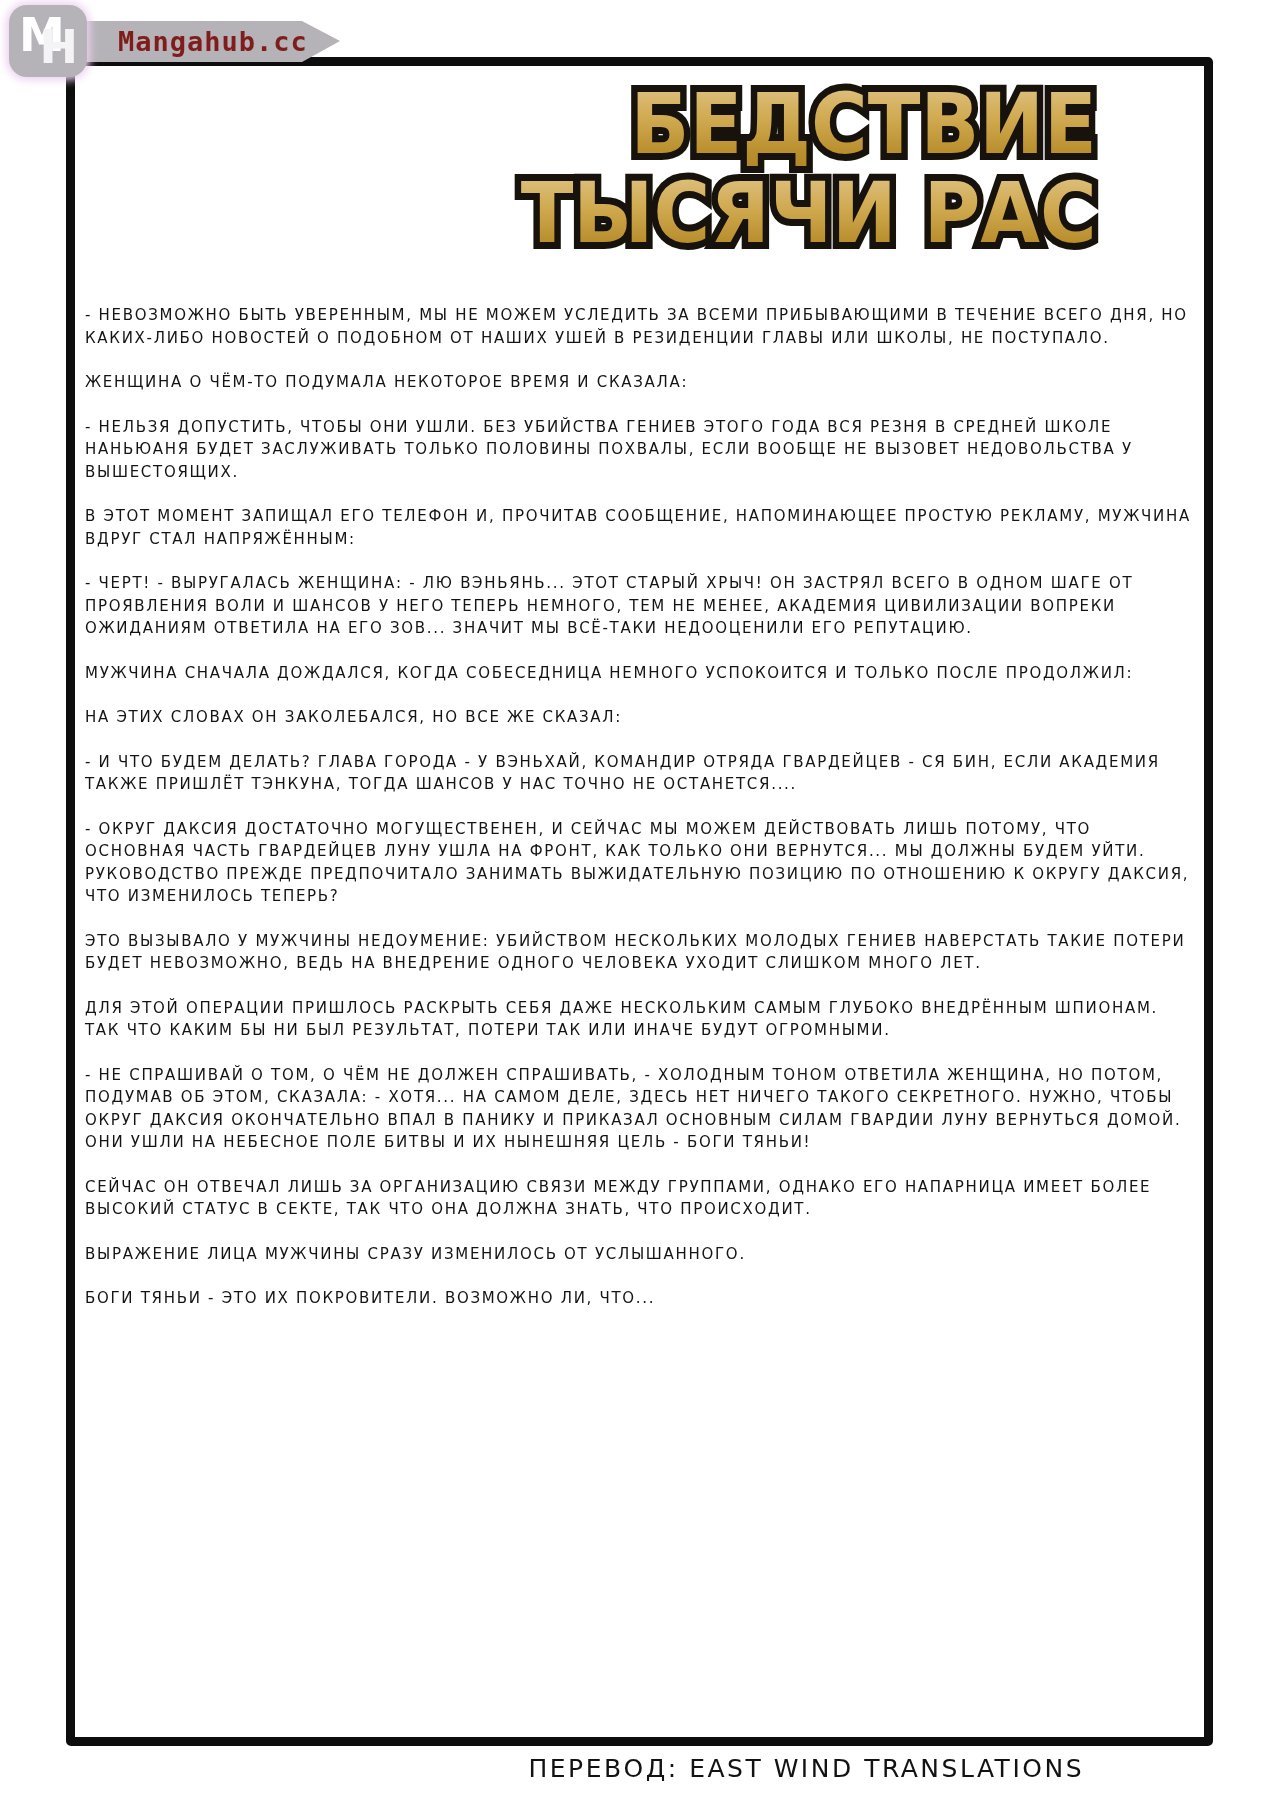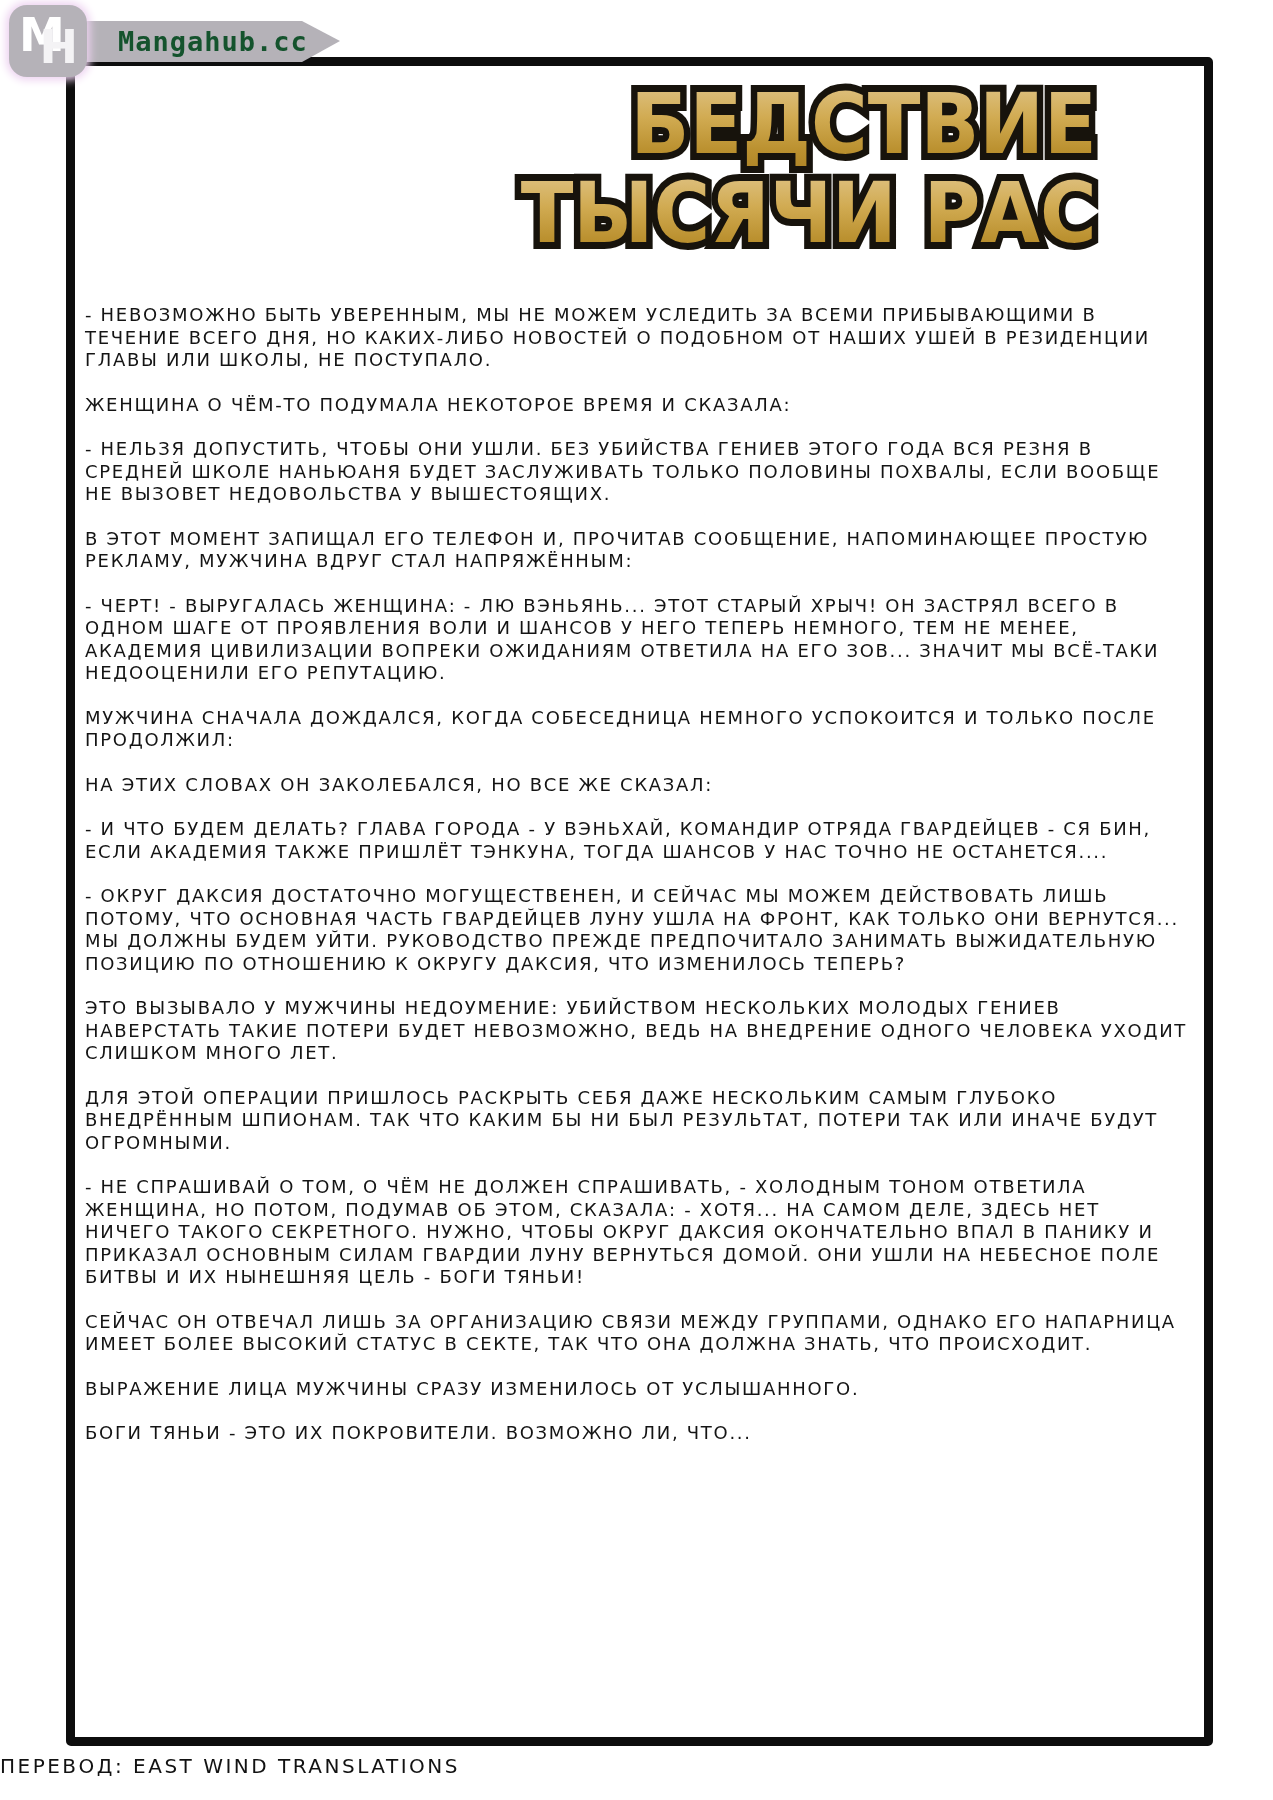--- a/index.html
+++ b/index.html
@@ -28,21 +28,21 @@
     width: 300px; height: 41px;
     background: #b5b2b8;
     clip-path: polygon(0 0, 262px 0, 300px 20px, 262px 41px, 0 41px);
     filter: drop-shadow(0 0 5px #efc9ec);
     display: flex; align-items: center;
   }
   .badge-banner .site-name {
     padding-left: 78px;
     font-family: "DejaVu Sans Mono", monospace;
     font-size: 27px; font-weight: bold;
-    color: #14532d; letter-spacing: 1px;
+    color: #7f1d1d; letter-spacing: 1px;
     white-space: nowrap;
   }
   .badge-square {
     position: absolute; left: 9px; top: 5px;
     width: 78px; height: 72px;
     background: #b5b2b8;
     border-radius: 18px;
     box-shadow: 0 0 9px 3px #edd2f0;
   }
   .badge-square .lm, .badge-square .lh {
@@ -92,36 +92,36 @@
 
   
   .text-col {
     position: absolute;
     left: 85px; top: 304px;
     width: 1108px;
     z-index: 1;
   }
   .para {
     font-family: "DejaVu Sans", sans-serif;
-    font-size: 18px;
+    font-size: 15px;
     line-height: 22.5px;
     letter-spacing: 1.7px;
     color: #141414;
     margin-bottom: 22px;
     text-transform: uppercase;
   }
 
   
   .footer-credit {
     position: absolute;
     left: 0; top: 1754px;
     width: 1084px;
-    text-align: left;
+    text-align: right;
     font-family: "DejaVu Sans", sans-serif;
-    font-size: 20px;
+    font-size: 25px;
     letter-spacing: 2.5px;
     color: #121212;
     text-transform: uppercase;
   }
 </style>
 </head>
 <body>
 
 <div class="frame"></div>
 

